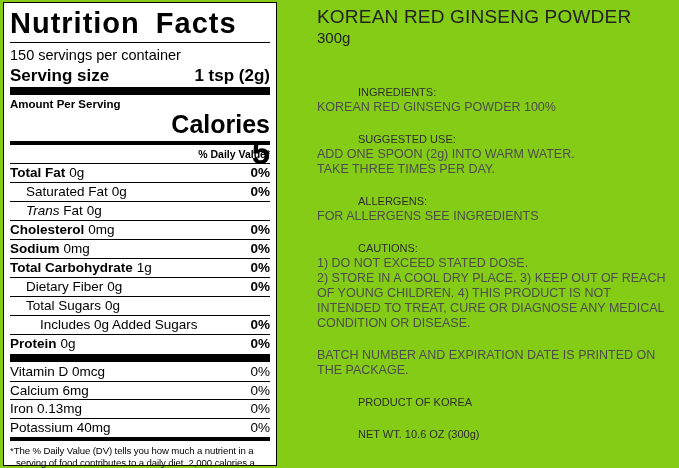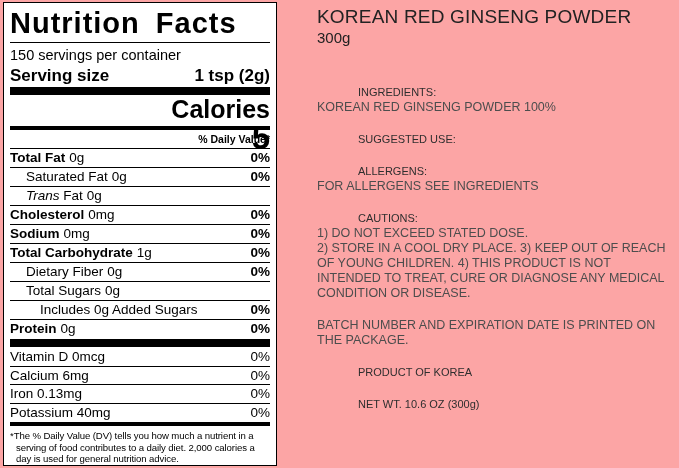--- a/index.html
+++ b/index.html
@@ -2,21 +2,21 @@
 <html><head>
 <meta charset="utf-8">
 <style>
   * { margin: 0; padding: 0; box-sizing: border-box; }
   html, body { background: #ffffff; }
   body {
     width: 679px; height: 468px;
     font-family: "Liberation Sans", "DejaVu Sans", sans-serif;
     color: #000; overflow: hidden; position: relative;
   }
-  .page { position: absolute; inset: 0; background: #fca5a5; }
+  .page { position: absolute; inset: 0; background: #84cc16; }
 
   
   .nfp {
     position: absolute; left: 3px; top: 2px;
     width: 274px; height: 464px;
     border: 1px solid #000; background: #fff;
     padding: 2px 6px 0 6px; color: #000;
   }
   .nfp-title {
     font-size: 29px; font-weight: bold; letter-spacing: 1px; word-spacing: 7px;
@@ -68,20 +68,21 @@
 <div class="page">
 
   <div class="nfp">
     <div class="nfp-title">Nutrition Facts</div>
     <div class="nfp-servings">150 servings per container</div>
     <div class="row nfp-serving-row">
       <span>Serving size</span>
       <span>1 tsp (2g)</span>
     </div>
     <div class="bar-thick"></div>
+    <div class="nfp-aps">Amount Per Serving</div>
     <div class="nfp-cal-row">
       <span class="nfp-cal-label">Calories</span>
       <span class="nfp-cal-value">5</span>
     </div>
     <div class="bar-med"></div>
     <div class="nfp-dv-header">% Daily Value*</div>
     <div id="nutrient-rows">
         <div class="nrow indent0">
           <span class="nname"><span class="nm bold">Total Fat</span><span class="amt">0g</span></span>
           <span class="dv">0%</span>
@@ -149,20 +150,22 @@
   <div class="product">
     <div class="product-title">KOREAN RED GINSENG POWDER</div>
     <div class="product-weight">300g</div>
     <div id="product-sections">
         <div class="psec">
           <div class="psec-heading">INGREDIENTS:</div>
           <div class="psec-body">KOREAN RED GINSENG POWDER 100%</div>
         </div>
         <div class="psec">
           <div class="psec-heading">SUGGESTED USE:</div>
+          <div class="psec-body">ADD ONE SPOON (2g) INTO WARM WATER.
+TAKE THREE TIMES PER DAY.</div>
         </div>
         <div class="psec">
           <div class="psec-heading">ALLERGENS:</div>
           <div class="psec-body">FOR ALLERGENS SEE INGREDIENTS</div>
         </div>
         <div class="psec">
           <div class="psec-heading">CAUTIONS:</div>
           <div class="psec-body">1) DO NOT EXCEED STATED DOSE.
 2) STORE IN A COOL DRY PLACE. 3) KEEP OUT OF REACH OF YOUNG CHILDREN. 4) THIS PRODUCT IS NOT INTENDED TO TREAT, CURE OR DIAGNOSE ANY MEDICAL CONDITION OR DISEASE.</div>
         </div>

